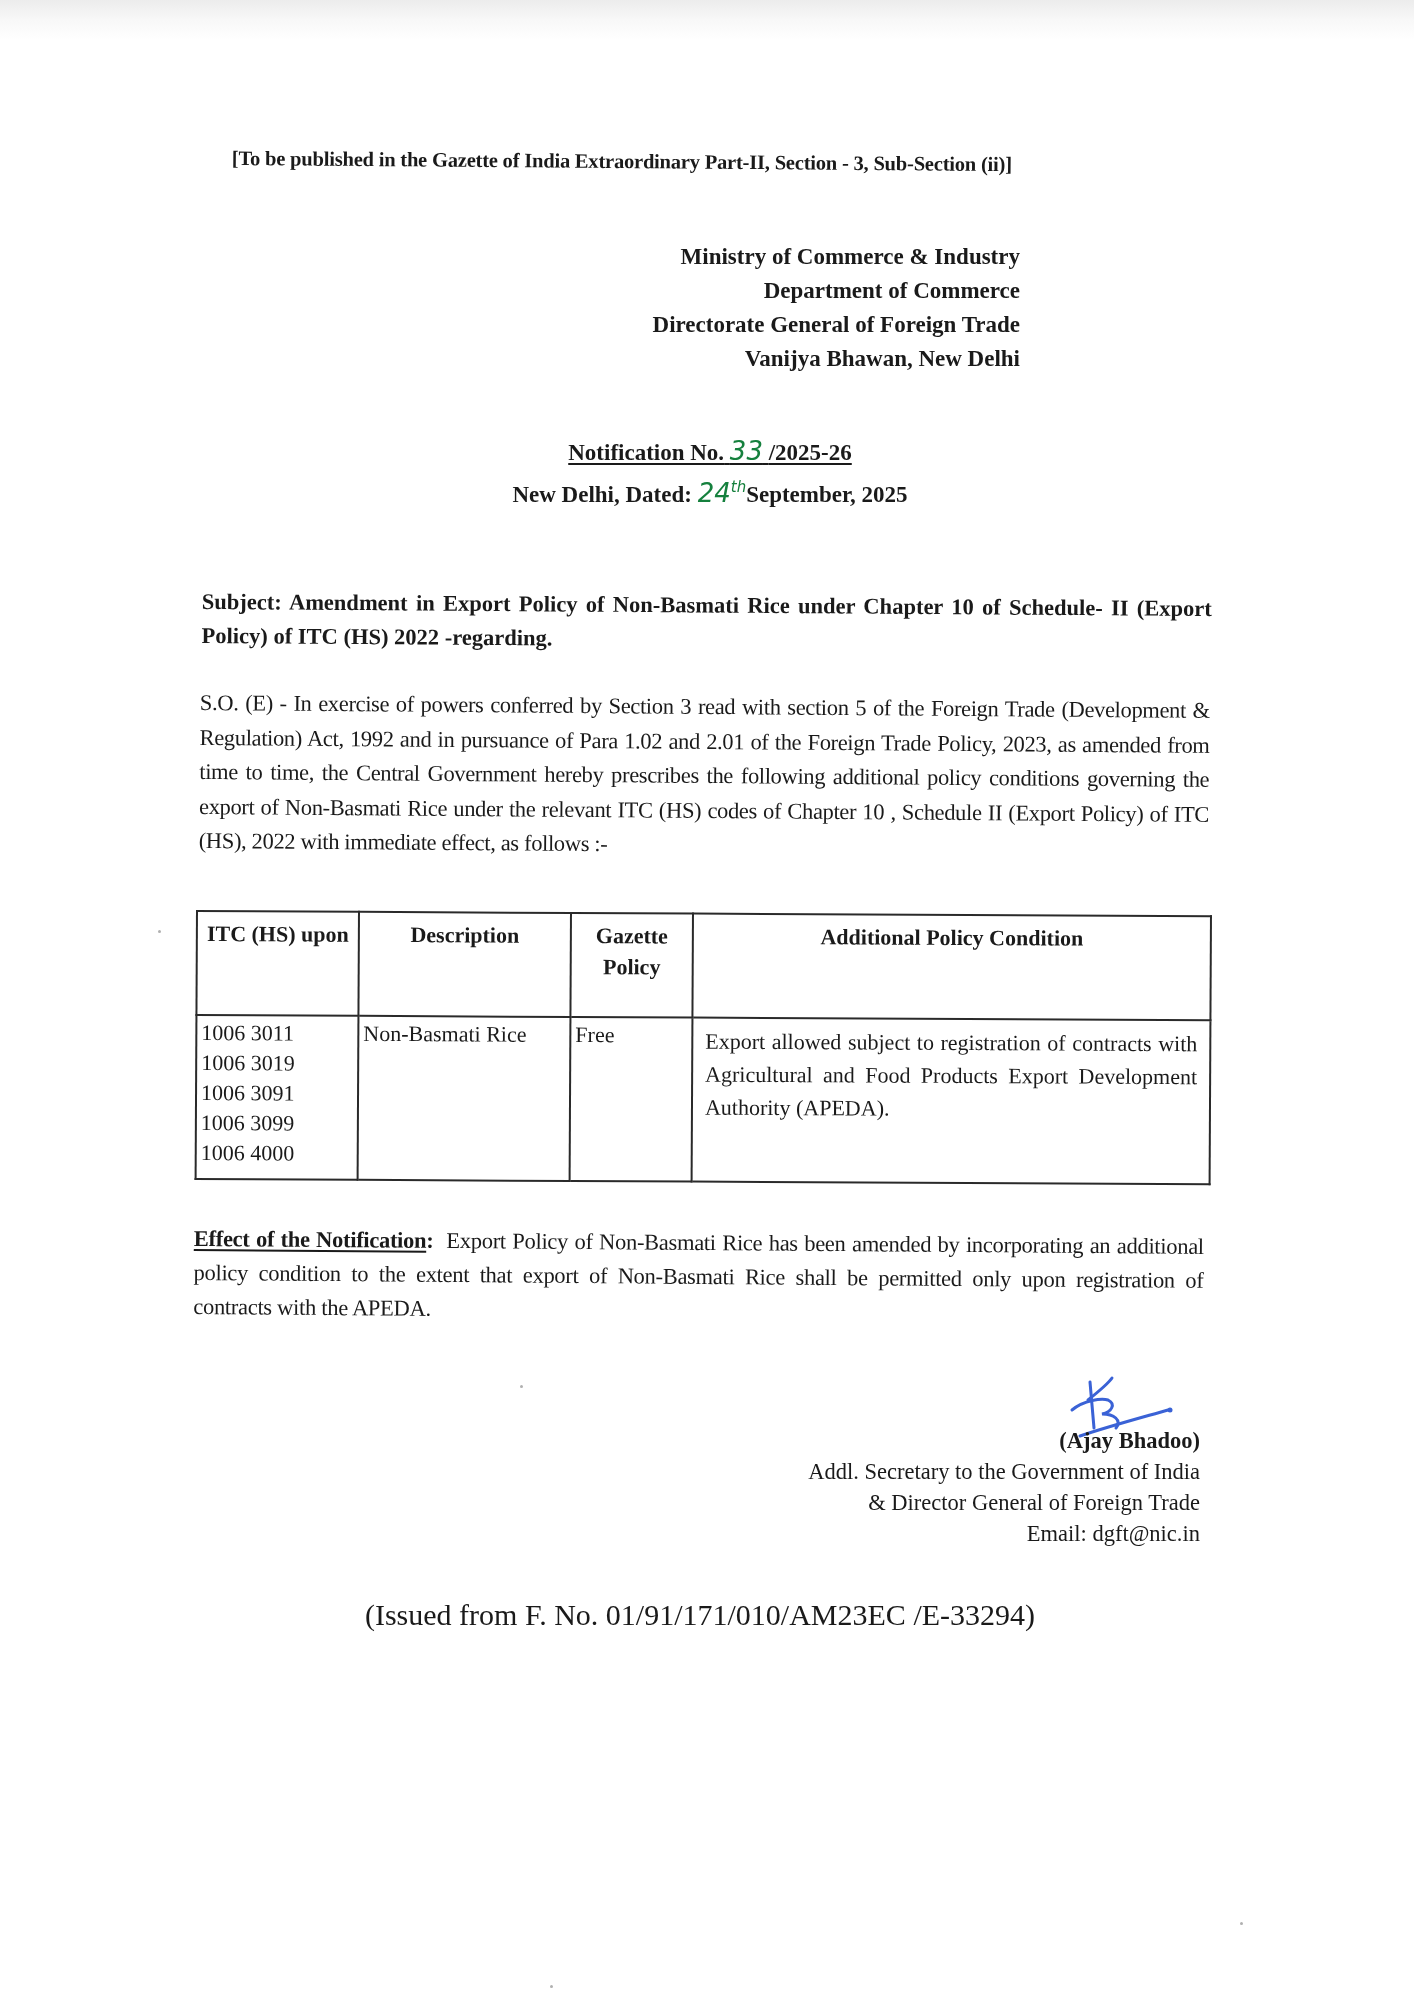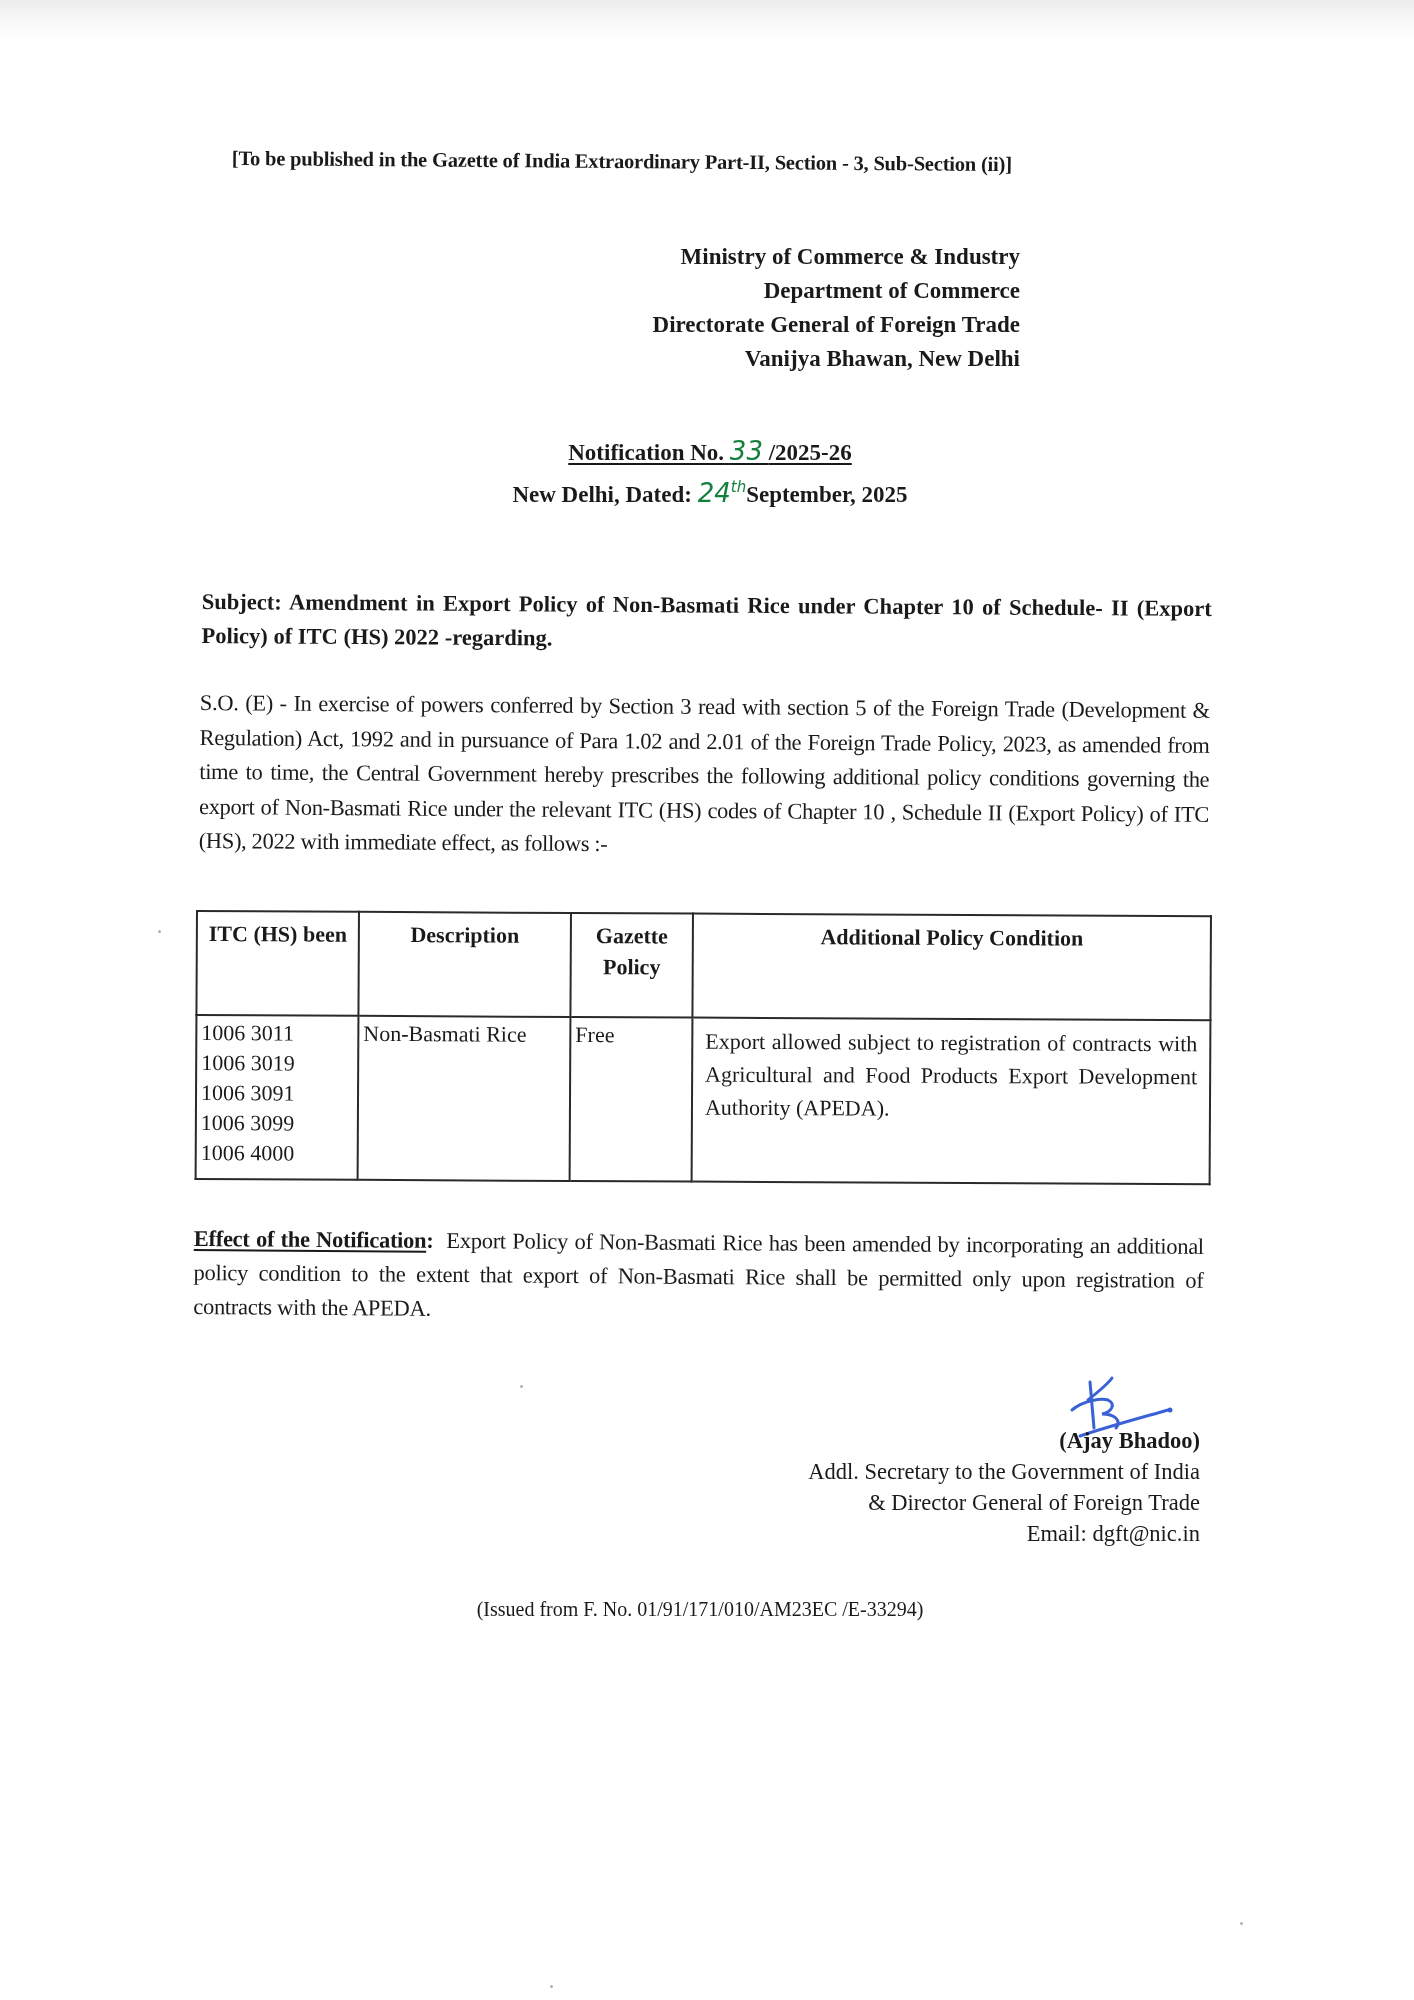--- a/index.html
+++ b/index.html
@@ -59,21 +59,21 @@
   }
   .effect .lbl { font-weight:bold; text-decoration:underline; text-underline-offset:3px; }
   .signature-mark { left:1050px; top:1370px; width:130px; height:80px; }
   .sign-block {
     left:640px; top:1425px; width:560px; text-align:right;
     font-size:22.5px; line-height:31px;
   }
   .sign-name { font-weight:bold;text-align:right; }
   .issued {
     left:300px; top:1598px; width:800px; text-align:center;
-    font-size:20px;
+    font-size:30px;
   }
   .speck { position:absolute; width:3px; height:3px; border-radius:50%; background:#b0b0b0; }
 </style>
 </head>
 <body>
 
 <div class="abs gazette">[To be published in the Gazette of India Extraordinary Part-II, Section - 3, Sub-Section (ii)]</div>
 
 <div class="abs header-block">
   <div>Ministry of Commerce &amp; Industry</div>
@@ -96,21 +96,21 @@
 <div class="abs subject">
   <span>Subject:</span>
   <span>Amendment in Export Policy of Non-Basmati Rice under Chapter 10 of Schedule- II (Export Policy) of ITC (HS) 2022 -regarding.</span>
 </div>
 
 <div class="abs body-para">S.O. (E) - In exercise of powers conferred by Section 3 read with section 5 of the Foreign Trade (Development &amp; Regulation) Act, 1992 and in pursuance of Para 1.02 and 2.01 of the Foreign Trade Policy, 2023, as amended from time to time, the Central Government hereby prescribes the following additional policy conditions governing the export of Non-Basmati Rice under the relevant ITC (HS) codes of Chapter 10 , Schedule II (Export Policy)  of ITC (HS), 2022 with immediate effect, as follows :-</div>
 
 <table class="policy">
   <thead>
     <tr>
-      <th class="col1">ITC (HS) been</th>
+      <th class="col1">ITC (HS) upon</th>
       <th class="col2">Description</th>
       <th class="col3">Gazette Policy</th>
       <th>Additional Policy Condition</th>
     </tr>
   </thead>
   <tbody>
     <tr>
       <td class="col1">
         <span class="code-line">1006 3011</span>
         <span class="code-line">1006 3019</span>

